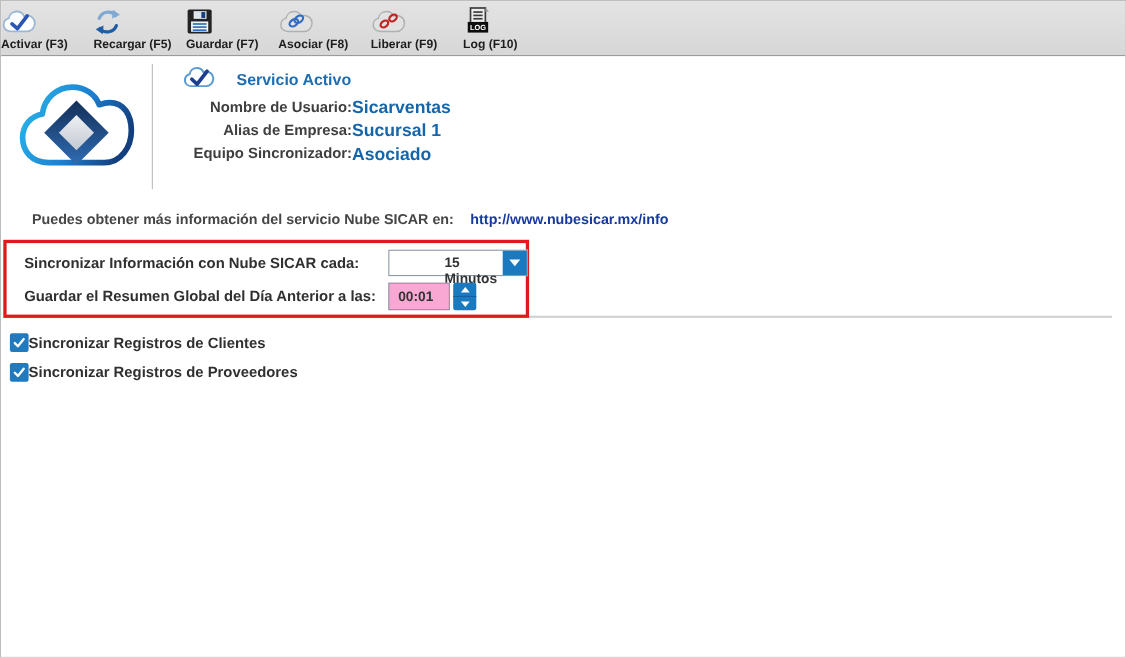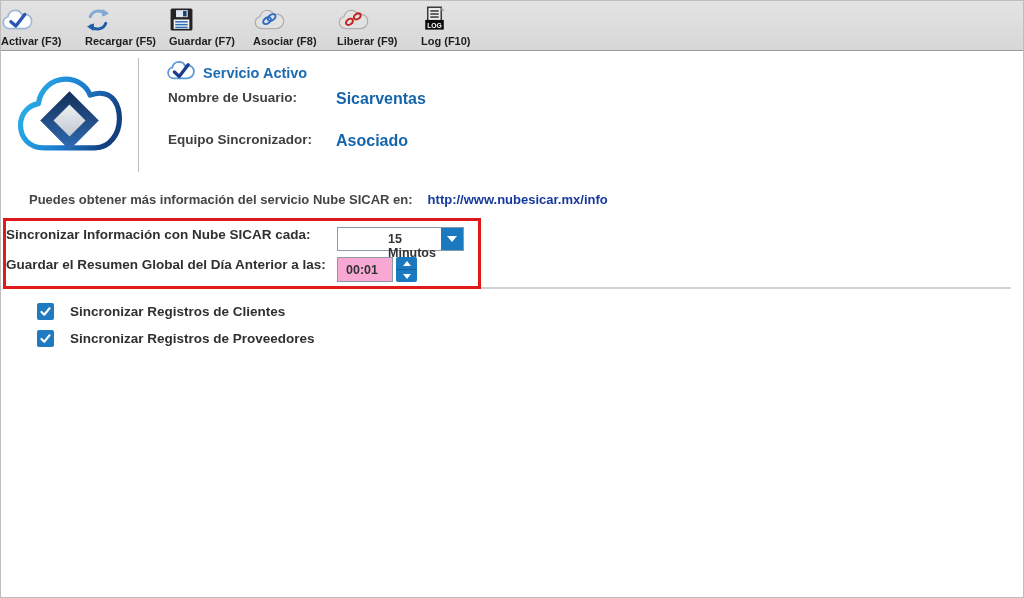--- a/index.html
+++ b/index.html
@@ -14,57 +14,57 @@
     justify-content:flex-start; padding-top:4px; cursor:default; }
   .tb-icon { height:29px; display:flex; align-items:center; justify-content:center; }
   .tb-label { font-size:11px; font-weight:700; color:#1d1d1d; white-space:nowrap; margin-top:1px; }
 
   
   .content { position:absolute; top:51px; left:0; right:0; bottom:0; background:#fff; }
 
   .logo { position:absolute; left:12px; top:10px; }
   .vdivider { position:absolute; left:137px; top:6px; width:1px; height:114px; background:#b9bcc0; }
 
-  .status-head { position:absolute; left:165px; top:8px; display:flex; align-items:center; gap:7px; }
+  .status-head { position:absolute; left:165px; top:8px; display:flex; align-items:center; gap:19px; }
   .status-head .head-text { font-size:14.5px; font-weight:700; color:#1e6cb2; }
 
-  .field-row { position:absolute; left:167px; height:20px; display:flex; }
+  .field-row { position:absolute; left:151px; height:20px; display:flex;text-align:right; }
   .f-label { width:168px; font-size:13.5px; font-weight:700; color:#3f3f3f; }
   .f-value { font-size:16px; font-weight:700; color:#1565ab; }
 
   .info-line { position:absolute; left:8px; top:140px; display:flex; align-items:center; }
   .info-text { font-size:13px; font-weight:700; color:#454545;padding-left:20px; }
   .info-link { font-size:13px; font-weight:700; color:#16399e; text-decoration:none; margin-left:15px; }
 
   .hsep { position:absolute; top:235px; left:4px; right:12px; height:2px; background:#d2d2d2; }
 
   .redbox { position:absolute; left:2px; top:166px; width:478px; height:71px;
     border:3px solid #e01a1a; background:#fff; }
-  .setting-row { position:absolute; left:0; right:4px; display:flex; }
+  .setting-row { position:absolute; left:16px; right:4px; display:flex; align-items:center; }
   .setting-row.r1 { top:6px; height:24px; }
   .setting-row.r2 { top:36px; height:25px; }
   .s-label { font-size:13.5px; font-weight:700; color:#303030; white-space:nowrap; }
 
   .dropdown { position:absolute; left:331px; top:0; width:127px; height:24px;
     border:1px solid #8a9aa8; background:#fff; display:flex; cursor:default;padding-left:40px; }
   .dd-value { flex:1; font-size:12.5px; font-weight:700; color:#333; padding:4px 0 0 10px; }
   .dd-btn { width:22px; background:#1b79c0; display:flex; align-items:center; justify-content:center; }
   .tri-down { width:0; height:0; border-left:5px solid transparent; border-right:5px solid transparent; border-top:6px solid #fff; }
 
   .spinner { position:absolute; left:331px; top:0; height:25px; display:flex; }
   .spin-value { width:56px; height:25px; border:1px solid #8a9aa8; background:#f9a8d4;
     font-size:12.5px; font-weight:700; color:#333; padding:5px 0 0 8px; }
   .spin-btns { width:21px; height:25px; margin-left:3px; background:#1b79c0; border-radius:2px;
     display:flex; flex-direction:column; }
   .spin-up,.spin-down { flex:1; display:flex; align-items:center; justify-content:center; }
   .spin-up { border-bottom:1px solid #1160a0; }
   .tri-up-s { width:0; height:0; border-left:4px solid transparent; border-right:4px solid transparent; border-bottom:5px solid #fff; }
   .tri-down-s { width:0; height:0; border-left:4px solid transparent; border-right:4px solid transparent; border-top:5px solid #fff; }
 
-  .check-row { position:absolute; left:8px; display:flex; align-items:center; gap:16px; height:18px;margin-left:28px; }
+  .check-row { position:absolute; left:8px; display:flex; align-items:center; gap:0; height:18px; }
   .checkbox { width:17px; height:17px; background:#1f7ac0; border-radius:2px;
     display:flex; align-items:center; justify-content:center; }
   .c-label { font-size:13.5px; font-weight:700; color:#303030; }
 </style>
 </head>
 <body>
 
 <div class="window">
 
   <div class="toolbar">
@@ -184,20 +184,24 @@
           <path d="M28 40 L44 55 L74 16" fill="none" stroke="#1e3d8f" stroke-width="11" stroke-linecap="round" stroke-linejoin="round"></path>
         </svg>
       </span>
       <span class="head-text">Servicio Activo</span>
     </div>
 
     <div class="field-row" style="top:38px">
       <span class="f-label">Nombre de Usuario:</span>
       <span class="f-value">Sicarventas</span>
     </div>
+    <div class="field-row" style="top:59px">
+      <span class="f-label">Alias de Empresa:</span>
+      <span class="f-value">Sucursal 1</span>
+    </div>
     <div class="field-row" style="top:80px">
       <span class="f-label">Equipo Sincronizador:</span>
       <span class="f-value">Asociado</span>
     </div>
 
     <div class="info-line">
       <span class="info-text">Puedes obtener más información del servicio Nube SICAR en:</span>
       <a class="info-link" href="#">http://www.nubesicar.mx/info</a>
     </div>
 

